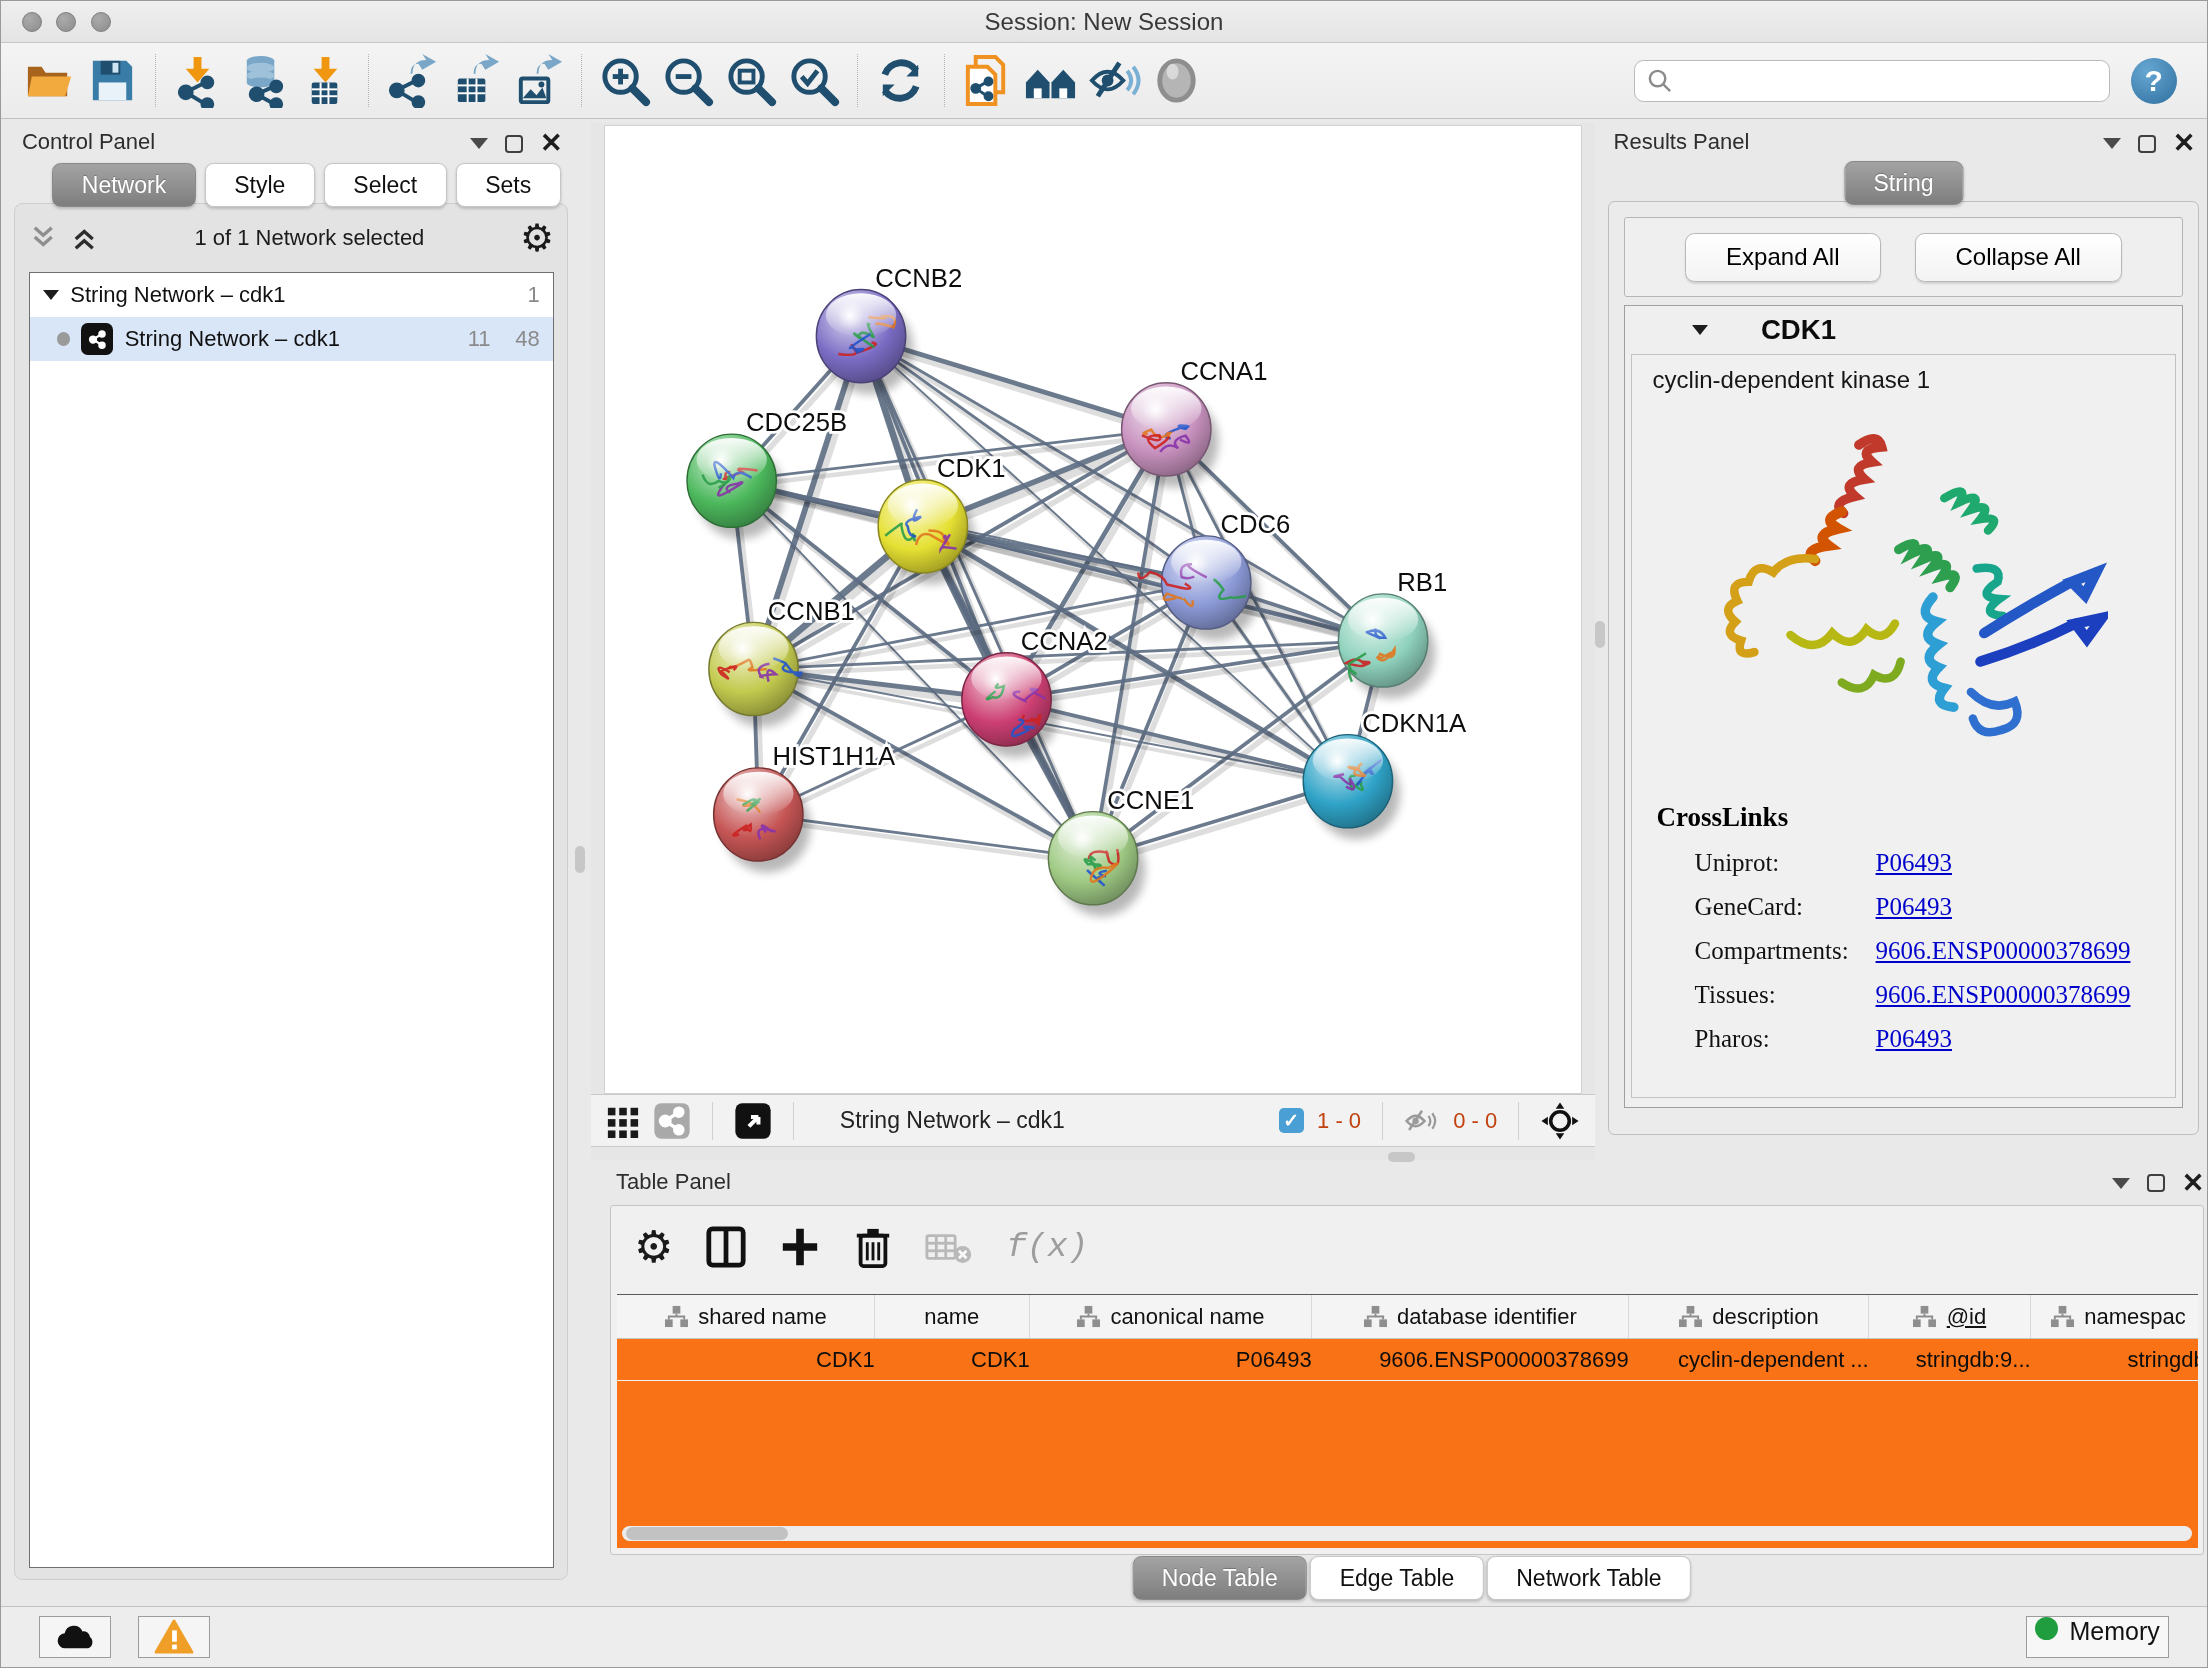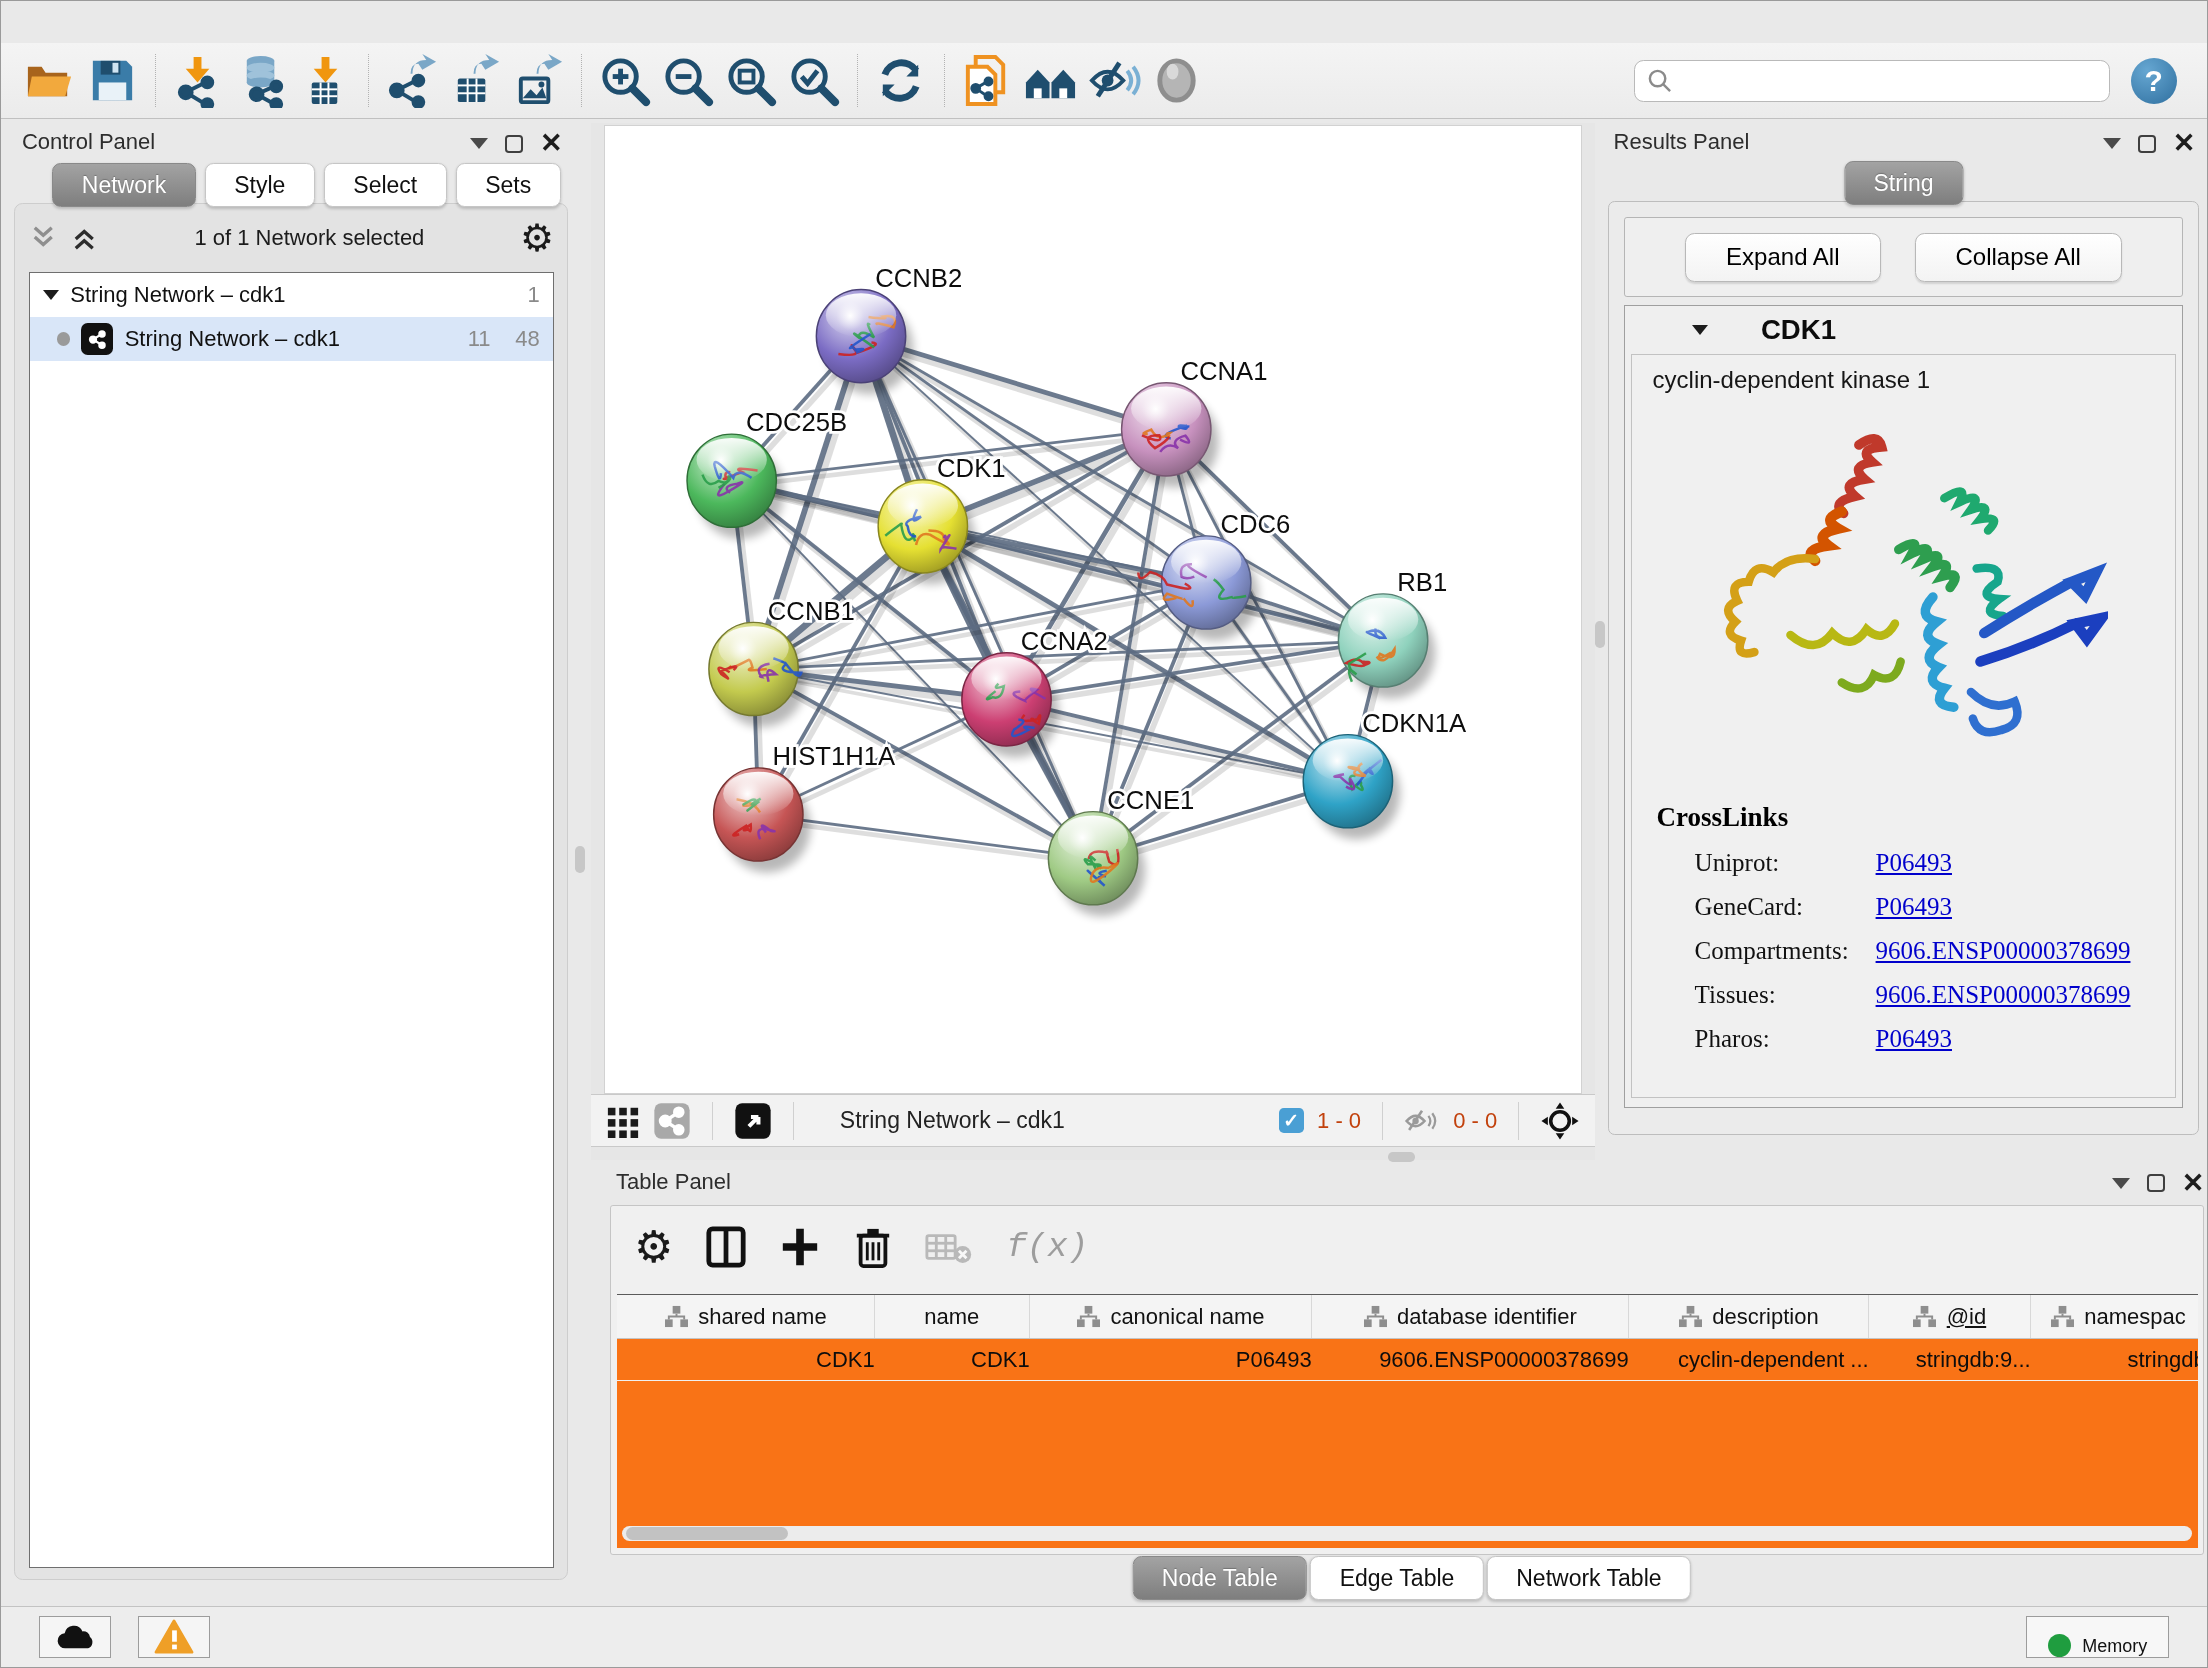--- a/index.html
+++ b/index.html
@@ -97,31 +97,39 @@
   #tp-row { display:flex; height:42px; border-bottom:1px solid #f0f0f0; }
   .td { font-size:22px; color:#0d0d0d; padding-left:21px; line-height:42px; flex:0 0 auto; white-space:nowrap; overflow:hidden; }
   #tp-hscroll { position:absolute; left:5.7px; right:5.7px; bottom:7.6px; height:15px; background:#ececec; border-radius:7.6px; }
   #tp-thumb { position:absolute; left:3.8px; top:1px; width:162px; height:13.3px; background:#c2c2c2; border-radius:6.7px; }
   #tp-tabs { position:absolute; left:50%; transform:translateX(-48%); bottom:1.9px; display:flex; gap:2.9px; }
   
   #bottom-bar { position:absolute; left:0; right:0; bottom:0; height:61px; background:#ededed; border-top:1px solid #c3c3c3;
     display:flex; align-items:center; padding:0 38px; gap:27px; }
   .bb-btn { width:72px; height:42px; background:#f5f5f5; border:1.9px solid #9c9c9c; display:flex; align-items:center; justify-content:center; }
   #memory-btn { margin-left:auto; width:143px; height:42px; background:#f7f7f7; border:1.9px solid #9c9c9c;
-    display:flex; align-items:flex-end; justify-content:center; gap:11.4px; font-size:18px; color:#111; }
+    display:flex; align-items:flex-start; justify-content:center; gap:11.4px; font-size:25px; color:#111; }
   #memory-dot { width:23px; height:23px; border-radius:50%; background:#1f9d3f; }
   
   .vhandle { position:absolute; width:9.5px; height:27px; border-radius:4.8px; background:#c7c7c7; }
   .hhandle { position:absolute; width:27px; height:9.5px; border-radius:4.8px; background:#c7c7c7; }
 </style>
 </head>
 <body>
 
 <div id="window">
 
+  <div class="titlebar">
+    <div class="lights">
+      <div class="light"></div>
+      <div class="light"></div>
+      <div class="light"></div>
+    </div>
+    <div class="win-title">Session: New Session</div>
+  </div>
 
   <div class="toolbar">
     <div class="tbtn">
       <svg width="55" height="55" viewBox="0 0 56 56">
         <path d="M6 16 L6 44 L46 44 L46 20 L24 20 L20 14 L6 14 Z" fill="#a8641c"></path>
         <path d="M10 24 L50 24 L44 44 L6 44 Z" fill="#f2a93d"></path>
       </svg>
     </div>
     <div class="tbtn">
       <svg width="55" height="55" viewBox="0 0 56 56">

